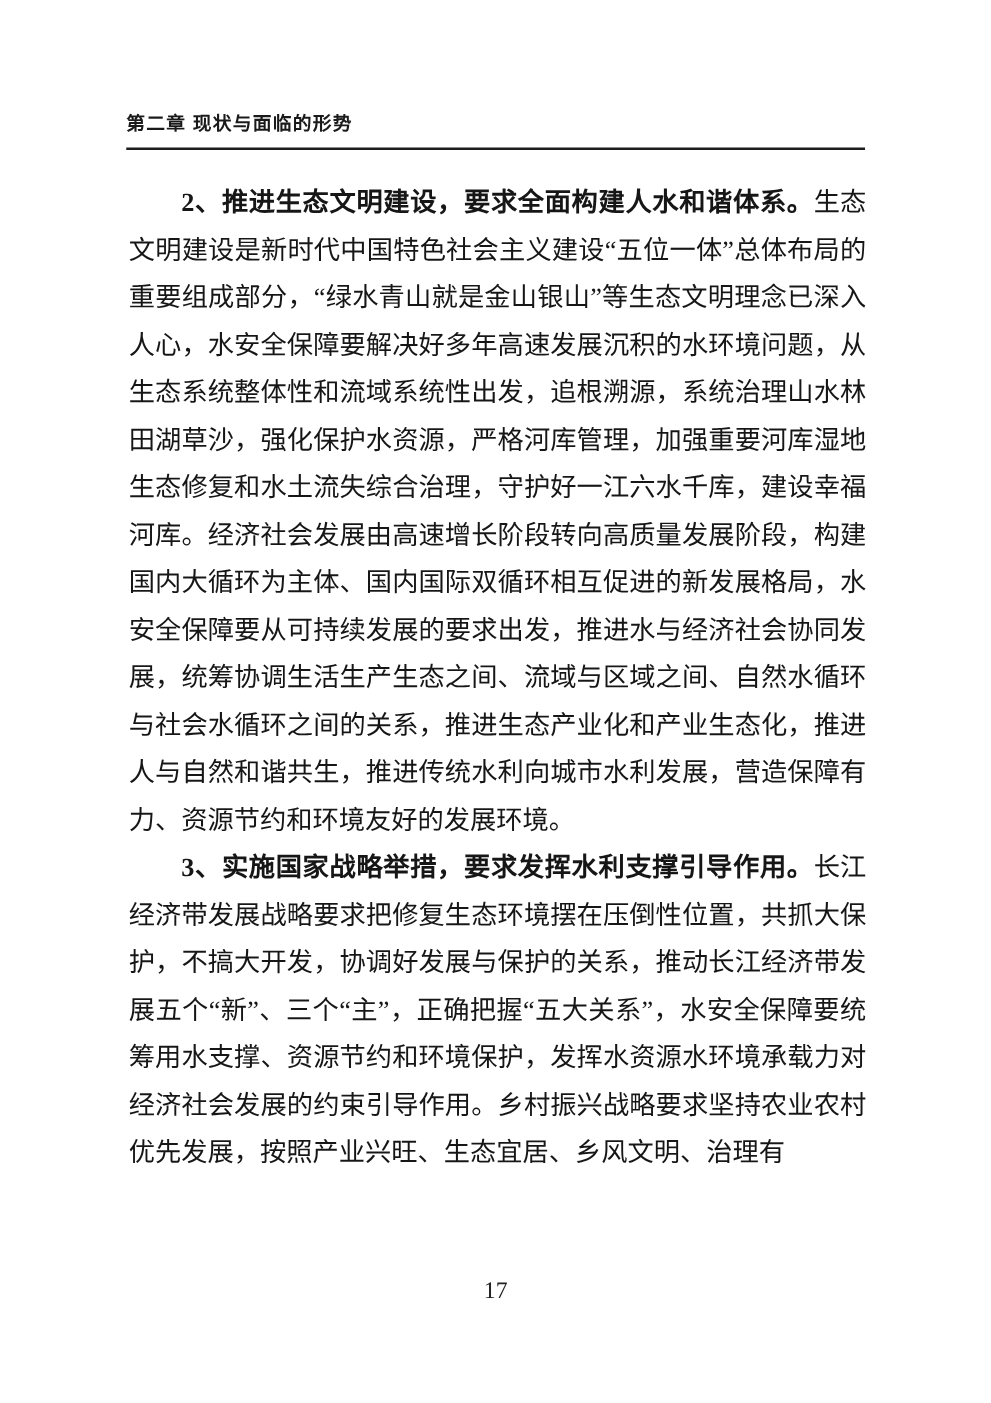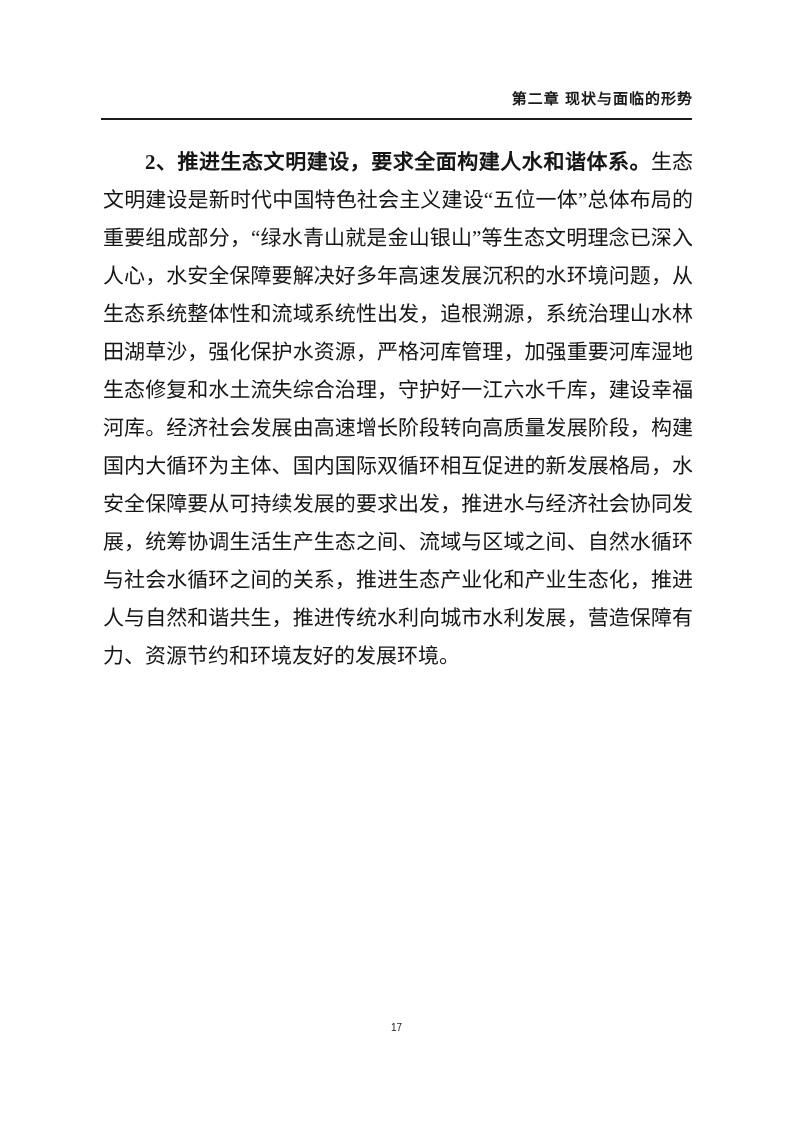--- a/index.html
+++ b/index.html
@@ -15,21 +15,20 @@
     overflow: hidden;
     font-family: "Liberation Serif", serif;
     color: #141414;
   }
   
   .running-head {
     position: absolute;
     top: 87px;
     left: 101px;
     right: 100px;
-    text-align: right;
     font-family: "Liberation Sans", sans-serif;
     font-weight: 700;
     font-size: 15px;
     letter-spacing: 1px;
     color: #1a1a1a;
     white-space: nowrap;
   }
   .header-rule {
     position: absolute;
     top: 118px;
@@ -60,39 +59,42 @@
     font-weight: 700;
     letter-spacing: 0.5px;
   }
   
   .page-number {
     position: absolute;
     top: 1022px;
     left: 0;
     width: 100%;
     text-align: center;
-    font-size: 10px;
+    font-size: 19px;
     color: #222222;
-    font-family: Liberation Sans, sans-serif;
+    font-family: Liberation Serif, serif;
   }
 </style>
 </head>
 <body>
 
 <div class="page">
 
   <div class="running-head">第二章 现状与面临的形势</div>
 
   <div class="header-rule"></div>
 
   <main class="body-text">
 
 
     <p class="para indent">
       <span class="lead">2、推进生态文明建设，要求全面构建人水和谐体系。</span><span>生态文明建设是新时代中国特色社会主义建设“五位一体”总体布局的重要组成部分，“绿水青山就是金山银山”等生态文明理念已深入人心，水安全保障要解决好多年高速发展沉积的水环境问题，从生态系统整体性和流域系统性出发，追根溯源，系统治理山水林田湖草沙，强化保护水资源，严格河库管理，加强重要河库湿地生态修复和水土流失综合治理，守护好一江六水千库，建设幸福河库。经济社会发展由高速增长阶段转向高质量发展阶段，构建国内大循环为主体、国内国际双循环相互促进的新发展格局，水安全保障要从可持续发展的要求出发，推进水与经济社会协同发展，统筹协调生活生产生态之间、流域与区域之间、自然水循环与社会水循环之间的关系，推进生态产业化和产业生态化，推进人与自然和谐共生，推进传统水利向城市水利发展，营造保障有力、资源节约和环境友好的发展环境。</span>
     </p>
 
+    <p class="para indent">
+      <span class="lead">3、实施国家战略举措，要求发挥水利支撑引导作用。</span><span>长江经济带发展战略要求把修复生态环境摆在压倒性位置，共抓大保护，不搞大开发，协调好发展与保护的关系，推动长江经济带发展五个“新”、三个“主”，正确把握“五大关系”，水安全保障要统筹用水支撑、资源节约和环境保护，发挥水资源水环境承载力对经济社会发展的约束引导作用。乡村振兴战略要求坚持农业农村优先发展，按照产业兴旺、生态宜居、乡风文明、治理有</span>
+    </p>
 
   </main>
 
   <div class="page-number">17</div>
 
 </div>
 
 </body></html>

